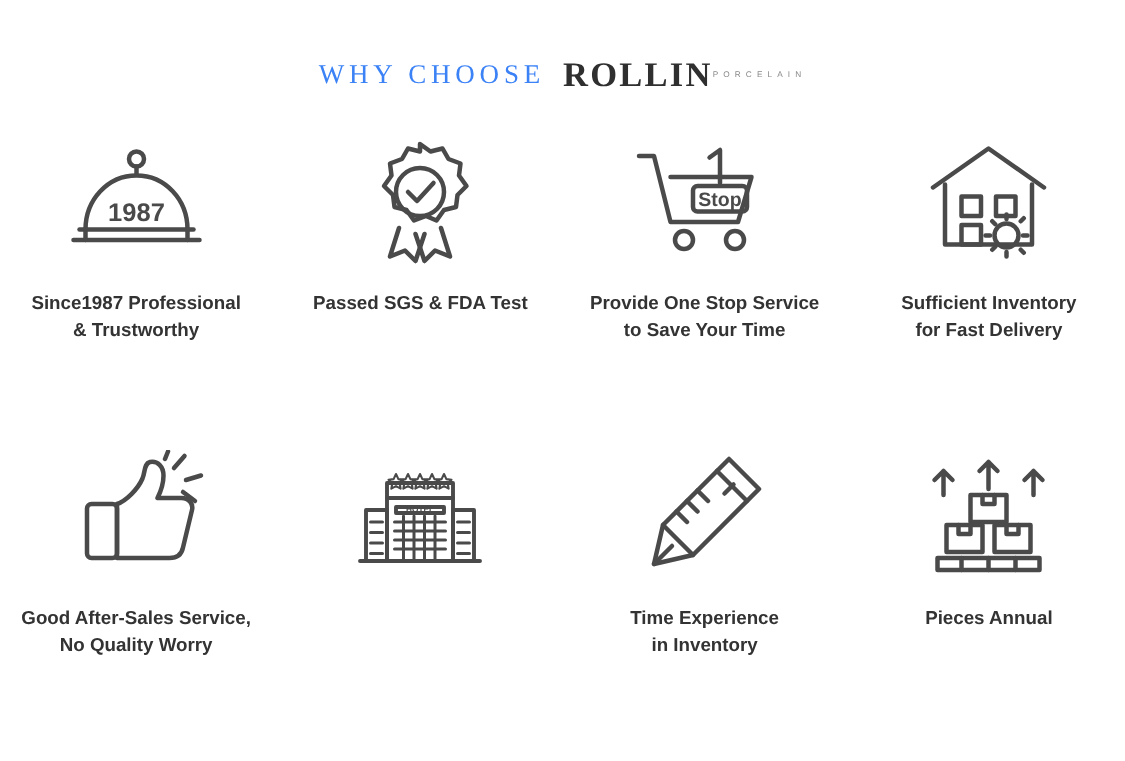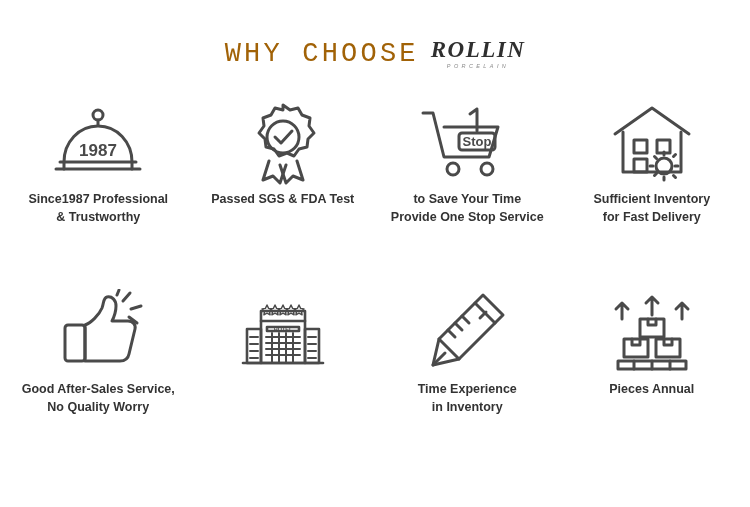--- a/index.html
+++ b/index.html
@@ -23,33 +23,32 @@
   }
   
   .header {
     width: 100%;
     padding-top: 38px;
     display: flex;
     align-items: center;
     justify-content: center;
   }
   .headline {
-    font-size: 27px;
+    font-size: 18px;
     letter-spacing: 3.2px;
     font-weight: 500;
-    color: #a16207;
-    font-family: Liberation Mono, monospace;
+    color: #3b82f6;
+    font-family: Liberation Serif, serif;
   }
   .brand-block {
     margin-left: 12px;
     display: flex;
-    flex-direction: column;
+    flex-direction: row;
     align-items: center;
     line-height: 1;
-    font-style: italic;
   }
   .brand-name {
     font-family: "Liberation Serif", serif;
     font-size: 23px;
     font-weight: 700;
     letter-spacing: 1.5px;
     color: #2f2f2f;
   }
   .brand-sub {
     font-size: 5.5px;
@@ -59,20 +58,21 @@
   }
   
   .grid {
     margin-top: 24px;
     display: grid;
     grid-template-columns: repeat(4, 1fr);
     grid-template-rows: repeat(2, 190px);
     column-gap: 0px;
     row-gap: 0px;
     padding: 0 6px;
+    gap: 20px;
   }
   .cell {
     display: flex;
     flex-direction: column;
     align-items: center;
     justify-content: flex-start;
     padding: 0 6px;
   }
   .icon-wrap {
     height: 96px;
@@ -80,21 +80,21 @@
     align-items: center;
     justify-content: center;
   }
   .caption {
     text-align: center;
     font-size: 12.5px;
     font-weight: 700;
     line-height: 1.45;
     color: #333333;
     max-width: 168px;
-    margin-top: 0;
+    margin-top: 12px;
   }
   svg { display: block; }
 </style>
 </head>
 <body>
 
 <div class="page">
 
   <div class="header">
     <div class="headline">WHY CHOOSE</div>
@@ -152,22 +152,22 @@
             <path d="M8 14 h10 l11 44 h45 l9 -30 h-54"></path>
             <circle cx="38" cy="70" r="6"></circle>
             <circle cx="72" cy="70" r="6"></circle>
             <path d="M62 10 l-7 5 M62 10 v22"></path>
             <rect x="44" y="34" width="36" height="17" rx="3"></rect>
           </g>
           <text x="62" y="47" text-anchor="middle" font-family="Liberation Sans, sans-serif" font-size="13" font-weight="700" fill="#4a4a4a">Stop</text>
         </svg>
       </div>
       <div class="caption">
+        <div>Provide One Stop Service</div>
         <div>to Save Your Time</div>
-        <div>Provide One Stop Service</div>
       </div>
     </div>
 
     <div class="cell">
       <div class="icon-wrap">
         <svg width="90" height="84" viewBox="0 0 90 84">
           <g fill="none" stroke="#4a4a4a" stroke-width="3" stroke-linecap="round" stroke-linejoin="round">
             <path d="M8 34 L45 8 L82 34"></path>
             <path d="M16 32 v40 h58 v-40"></path>
             <rect x="27" y="40" width="13" height="13"></rect>

